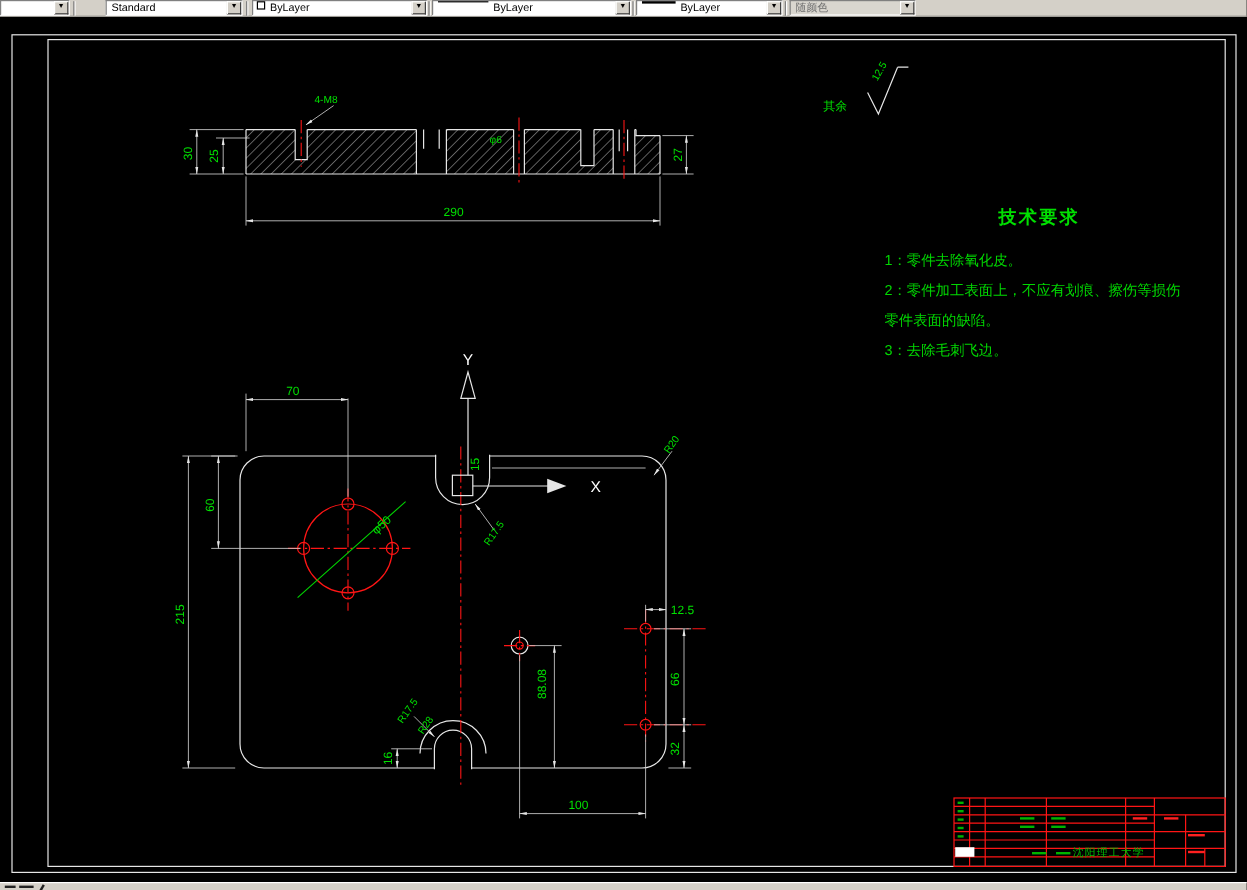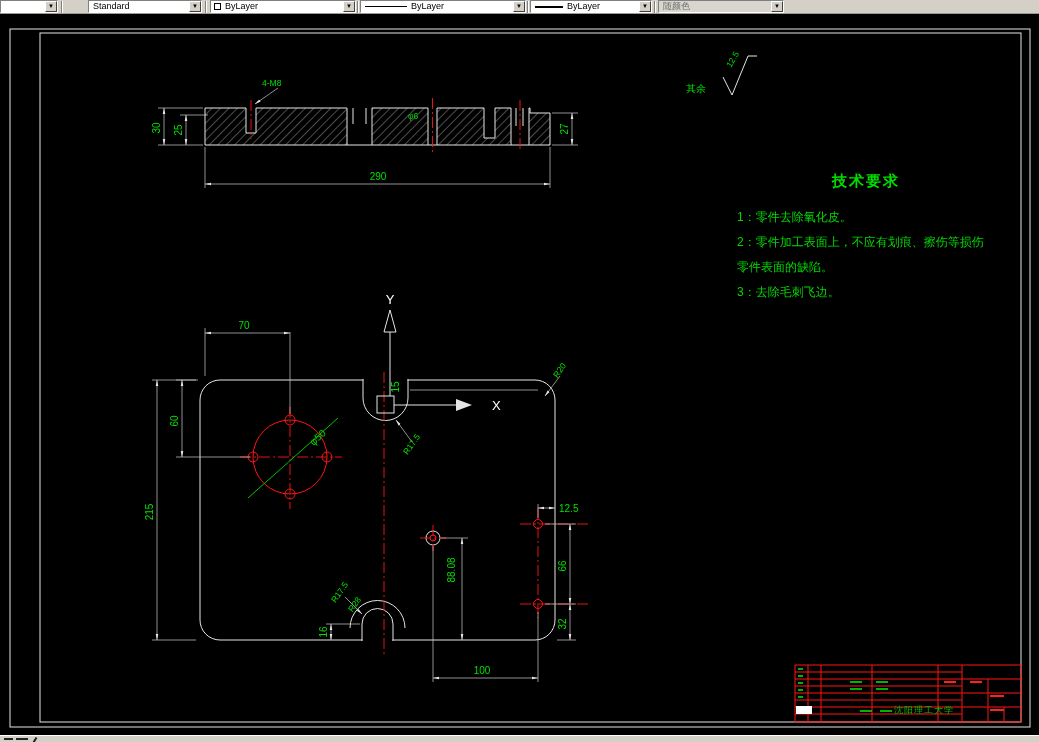--- a/index.html
+++ b/index.html
@@ -1,19 +1,19 @@
 <!DOCTYPE html>
 <html><head>
 <meta charset="utf-8">
 <style>
 *{margin:0;padding:0;box-sizing:border-box}
 html,body{width:1039px;height:742px;overflow:hidden;background:#000;font-family:"Liberation Sans",sans-serif}
 .screen{position:relative;width:1039px;height:742px;background:#000}
 .toolbar{position:absolute;top:0;left:0;width:1039px;height:14px;background:#d4d0c8;border-bottom:1px solid #9c9a94}
-.combo{position:absolute;top:0;height:13px;background:#fff;border:1px solid;border-color:#808080 #fff #fff #808080;display:flex;align-items:center;font-size:9px;color:#000}
+.combo{position:absolute;top:0;height:13px;background:#fff;border:1px solid;border-color:#808080 #fff #fff #808080;display:flex;font-size:9px;color:#000}
 .combo .txt{flex:1;padding-left:4px;white-space:nowrap;overflow:hidden;line-height:11px}
 .combo .btn{width:12px;height:11px;background:#d4d0c8;border:1px solid;border-color:#fff #404040 #404040 #fff;font-size:6px;line-height:9px;text-align:center;color:#000;flex:none}
 .combo.disabled{background:#d9d6cf;color:#6e6e6e}
 .swatch{width:7px;height:7px;background:#fff;border:1px solid #000;margin-left:3px;flex:none}
 .ltline{width:42px;height:1px;background:#000;margin-left:4px;flex:none}
 .sep{position:absolute;top:1px;height:12px;width:2px;border-left:1px solid #808080;border-right:1px solid #fff}
 .statusbar{position:absolute;left:0;bottom:0;width:1039px;height:7px;background:#d4d0c8;border-top:1px solid #fff}
 .mark{position:absolute;background:#222;height:2px}
 svg{position:absolute;top:14px;left:0}
 text{font-family:"Liberation Sans",sans-serif}
@@ -58,21 +58,21 @@
       <span class="txt">ByLayer</span>
       <span class="btn">▼</span>
     </div>
     <div class="sep" style="left:527px"></div>
     <div class="combo" style="left:530px;width:122px">
       <span class="ltline" style="width:28px;height:2px"></span>
       <span class="txt">ByLayer</span>
       <span class="btn">▼</span>
     </div>
     <div class="sep" style="left:654px"></div>
-    <div class="combo disabled" style="left:658px;width:126px">
+    <div class="combo disabled" style="left:658px;width:105px">
       <span class="txt">随颜色</span>
       <span class="btn">▼</span>
     </div>
   </div>
 
   <svg width="1039" height="721" viewBox="0 0 1039 721">
     <defs>
       <marker id="ae" viewBox="0 0 10 10" refX="9.5" refY="5" markerWidth="9" markerHeight="9" orient="auto-start-reverse">
         <path d="M0,3 L10,5 L0,7 z" fill="#e6e6e6"></path>
       </marker>

